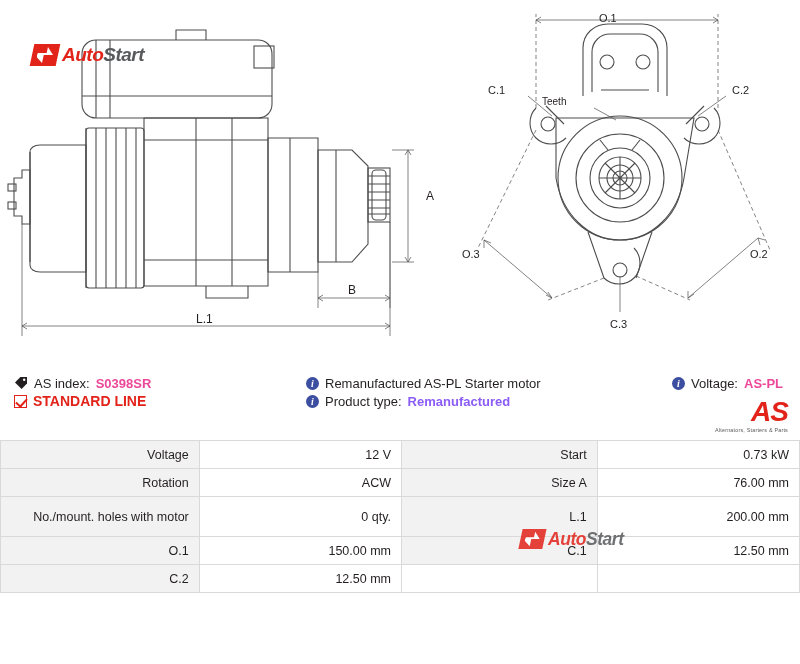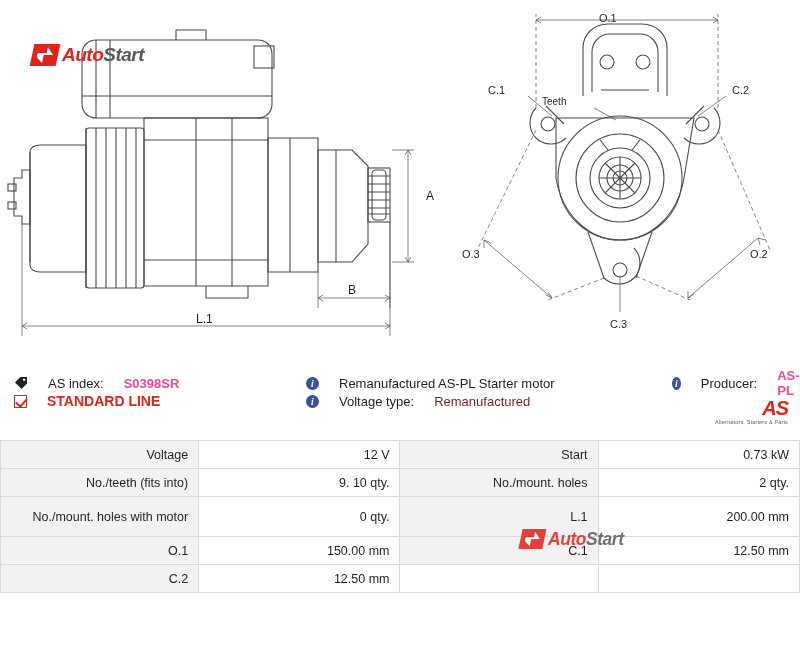--- a/index.html
+++ b/index.html
@@ -71,21 +71,21 @@
     position: absolute;
     left: 0; top: 362px;
     width: 800px;
     height: 72px;
     font-size: 13px;
   }
   .info-row { position: absolute; width: 800px; height: 26px; display: flex; align-items: center; }
   .info-row.r1 { top: 8px; }
   .info-row.r2 { top: 26px; padding-left: 17px; }
 
-  .cell { display: flex; align-items: center; gap: 20px; position: absolute; }
+  .cell { display: flex; align-items: center; gap: 6px; position: absolute; }
   .cell .lbl { color: #231f20; }
   .cell .val { font-weight: bold; color: #ec4899; }
 
   .tag-icon { display:inline-block; width: 14px; height: 14px; position: relative; }
   .tag-icon svg { display: block; }
   .info-icon {
     display: inline-block;
     width: 13px; height: 13px;
     border-radius: 50%;
     background: #3b4ea0;
@@ -106,31 +106,31 @@
   .check-icon::after {
     content: "";
     position: absolute;
     left: 3px; top: 0px;
     width: 5px; height: 9px;
     border: solid #e2231a;
     border-width: 0 2px 2px 0;
     transform: rotate(42deg);
   }
   .std-line { color: #e2231a; font-weight: bold; font-size: 14px; }
-  .reman-green { color: #7f1d1d; font-weight: normal; }
+  .reman-green { color: #8b5cf6; font-weight: bold; }
 
   .as-pl-logo {
     position: absolute;
     right: 12px;
     top: 36px;
     text-align: right;
     line-height: 1;
   }
   .as-pl-logo .as {
-    font-size: 20px;
+    font-size: 28px;
     font-weight: bold;
     font-style: italic;
     color: #e2231a;
     letter-spacing: -1px;
   }
   .as-pl-logo .sub {
     font-size: 5.4px;
     color: #58595b;
     letter-spacing: 0.2px;
     margin-top: 2px;
@@ -331,56 +331,56 @@
         </span>
         <span class="lbl">AS index:</span>
         <span class="val">S0398SR</span>
       </div>
       <div class="cell" style="left:306px;">
         <span class="info-icon">i</span>
         <span class="lbl">Remanufactured AS-PL Starter motor</span>
       </div>
       <div class="cell" style="left:672px;">
         <span class="info-icon">i</span>
-        <span class="lbl">Producer:</span>
+        <span class="lbl">Voltage:</span>
         <span class="val">AS-PL</span>
       </div>
     </div>
 
     <div class="info-row r2">
       <div class="cell" style="left:14px;">
         <span class="check-icon"></span>
         <span class="std-line">STANDARD LINE</span>
       </div>
       <div class="cell" style="left:306px;">
         <span class="info-icon">i</span>
-        <span class="lbl">Voltage type:</span>
+        <span class="lbl">Product type:</span>
         <span class="reman-green">Remanufactured</span>
       </div>
     </div>
 
     <div class="as-pl-logo">
       <div class="as">AS</div>
       <div class="sub">Alternators, Starters &amp; Parts</div>
     </div>
   </div>
 
   <table class="spec-table">
     <tbody>
       <tr>
         <td class="k">Voltage</td>
         <td class="v">12 V</td>
         <td class="k">Start</td>
         <td class="v">0.73 kW</td>
       </tr>
       <tr>
-        <td class="k">No./teeth (fits into)</td>
-        <td class="v">9. 10 qty.</td>
-        <td class="k">No./mount. holes</td>
-        <td class="v">2 qty.</td>
+        <td class="k">Rotation</td>
+        <td class="v">ACW</td>
+        <td class="k">Size A</td>
+        <td class="v">76.00 mm</td>
       </tr>
       <tr class="tall">
         <td class="k">No./mount. holes with motor</td>
         <td class="v">0 qty.</td>
         <td class="k">L.1</td>
         <td class="v">200.00 mm</td>
       </tr>
       <tr>
         <td class="k">O.1</td>
         <td class="v">150.00 mm</td>

